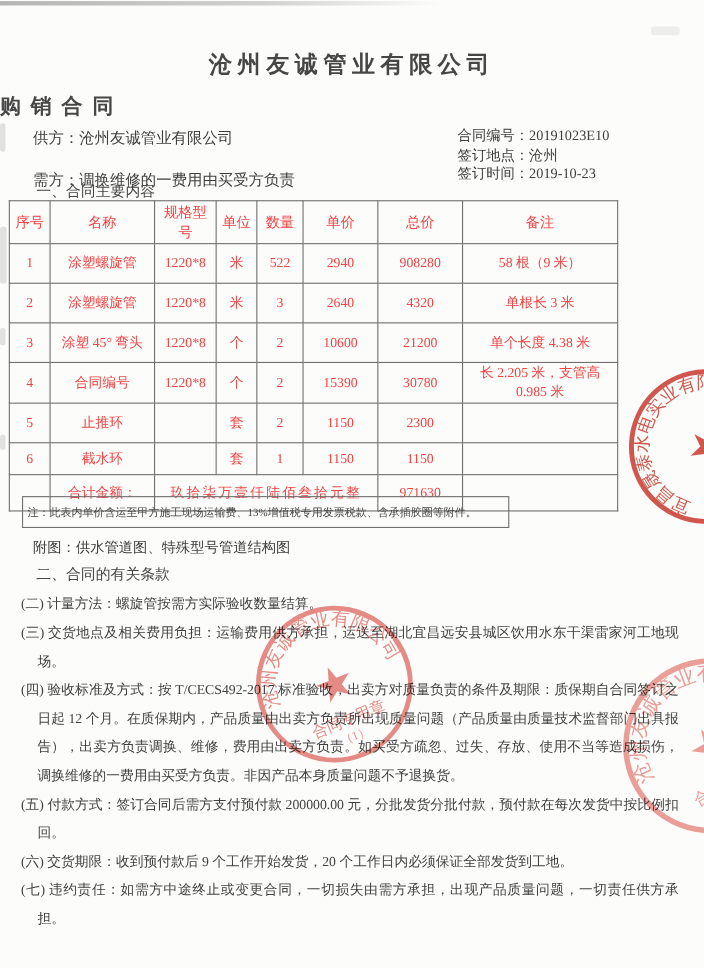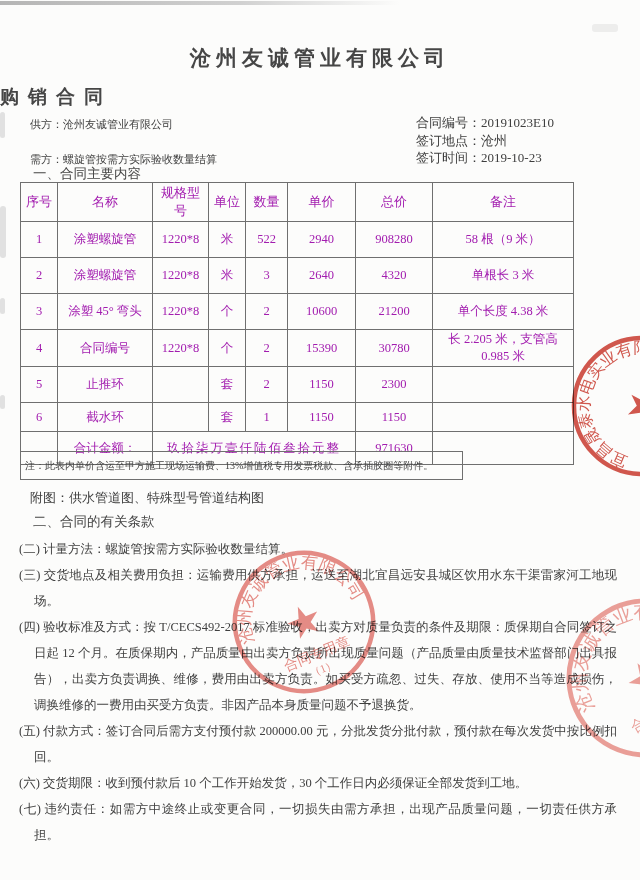--- a/index.html
+++ b/index.html
@@ -20,31 +20,31 @@
   .sm1{left:0;top:112px;width:5px;height:26px;}
   .sm2{left:0;top:206px;width:6px;height:52px;}
   .sm3{left:0;top:298px;width:5px;height:16px;}
   .sm4{left:0;top:395px;width:5px;height:14px;}
   .sm5{left:592px;top:24px;width:26px;height:8px;opacity:.35;}
   
   .company-title{position:absolute;left:0;top:44px;width:100%;
     text-align:center;font-size:21px;font-weight:700;letter-spacing:5px;color:#464646;}
   .doc-title{position:absolute;left:0;top:84px;width:100%;
     text-align:left;font-size:19px;font-weight:700;letter-spacing:9px;color:#464646;}
-  .meta-left{position:absolute;left:30px;top:117px;font-size:11px;font-family:Liberation Serif, serif;}
+  .meta-left{position:absolute;left:30px;top:117px;font-size:14px;font-family:Liberation Serif, serif;}
   .meta-left .buyer{margin-top:20px;}
   .meta-right{position:absolute;left:416px;top:114px;font-size:13px;line-height:17.5px;}
   .sec-heading{position:absolute;left:33px;font-size:13.5px;font-weight:400;color:#454545;}
   .h1pos{top:165px;}
   .h2pos{top:513px;}
   
   table.items{
-    position:absolute;left:20px;top:182px;width:553px;
+    position:absolute;left:8px;top:182px;width:553px;
     border-collapse:collapse;table-layout:fixed;
-    font-size:12.5px;color:#a21caf;border-radius:10px;
+    font-size:12.5px;color:#ef4444;border-radius:10px;
   }
   table.items td,table.items th{
     border:1px solid #6f6f6f;text-align:center;vertical-align:middle;
     padding:1px 3px;font-weight:normal;overflow:hidden;
   }
   table.items th{height:26px;font-size:13px;}
   table.items td{height:33px;}
   tr.r-last td{height:26px;}
   tr.total-row td{height:30px;}
   .amount-cn{letter-spacing:2px;}
@@ -79,21 +79,21 @@
   <div class="smudge sm2"></div>
   <div class="smudge sm3"></div>
   <div class="smudge sm4"></div>
   <div class="smudge sm5"></div>
 
   <div class="company-title">沧州友诚管业有限公司</div>
   <div class="doc-title">购销合同</div>
 
   <div class="meta-left">
     <div class="supplier">供方：沧州友诚管业有限公司</div>
-    <div class="buyer">需方：螺旋管按需方实际验收数量结算</div>
+    <div class="buyer">需方：调换维修的一费用由买受方负责</div>
   </div>
   <div class="meta-right">
     <div>合同编号：20191023E10</div>
     <div>签订地点：沧州</div>
     <div>签订时间：2019-10-23</div>
   </div>
 
   <div class="sec-heading h1pos">一、合同主要内容</div>
 
   <table class="items">
@@ -194,21 +194,21 @@
 
   <div class="attachment">附图：供水管道图、特殊型号管道结构图</div>
 
   <div class="sec-heading h2pos">二、合同的有关条款</div>
 
   <div class="clauses">
     <p>(二) 计量方法：螺旋管按需方实际验收数量结算。</p>
     <p>(三) 交货地点及相关费用负担：运输费用供方承担，运送至湖北宜昌远安县城区饮用水东干渠雷家河工地现场。</p>
     <p>(四) 验收标准及方式：按 T/CECS492-2017 标准验收，出卖方对质量负责的条件及期限：质保期自合同签订之日起 12 个月。在质保期内，产品质量由出卖方负责所出现质量问题（产品质量由质量技术监督部门出具报告），出卖方负责调换、维修，费用由出卖方负责。如买受方疏忽、过失、存放、使用不当等造成损伤，调换维修的一费用由买受方负责。非因产品本身质量问题不予退换货。</p>
     <p>(五) 付款方式：签订合同后需方支付预付款 200000.00 元，分批发货分批付款，预付款在每次发货中按比例扣回。</p>
-    <p>(六) 交货期限：收到预付款后 10 个工作开始发货，30 个工作日内必须保证全部发货到工地。</p>
+    <p>(六) 交货期限：收到预付款后 9 个工作开始发货，20 个工作日内必须保证全部发货到工地。</p>
     <p>(七) 违约责任：如需方中途终止或变更合同，一切损失由需方承担，出现产品质量问题，一切责任供方承担。</p>
   </div>
 
   <div class="stamp stamp-buyer">
     <svg width="150" height="150" viewBox="0 0 150 150">
       <circle cx="75" cy="75" r="68" fill="none" stroke="currentColor" stroke-width="4.5"></circle>
       <path id="arcA" d="M 75,128 A 53,53 0 1 1 75.02,128" fill="none"></path>
       <text font-size="16" fill="currentColor" text-anchor="middle">
         <textPath href="#arcA" startOffset="50%">宜昌晟泰水电实业有限责任公司</textPath>
       </text>

